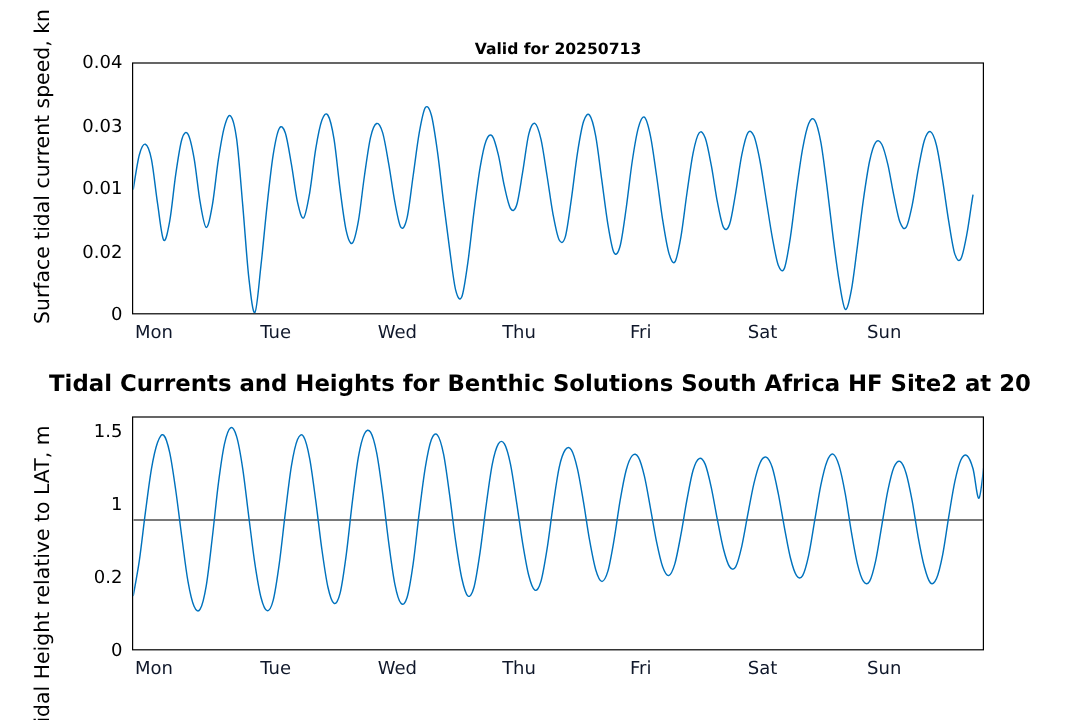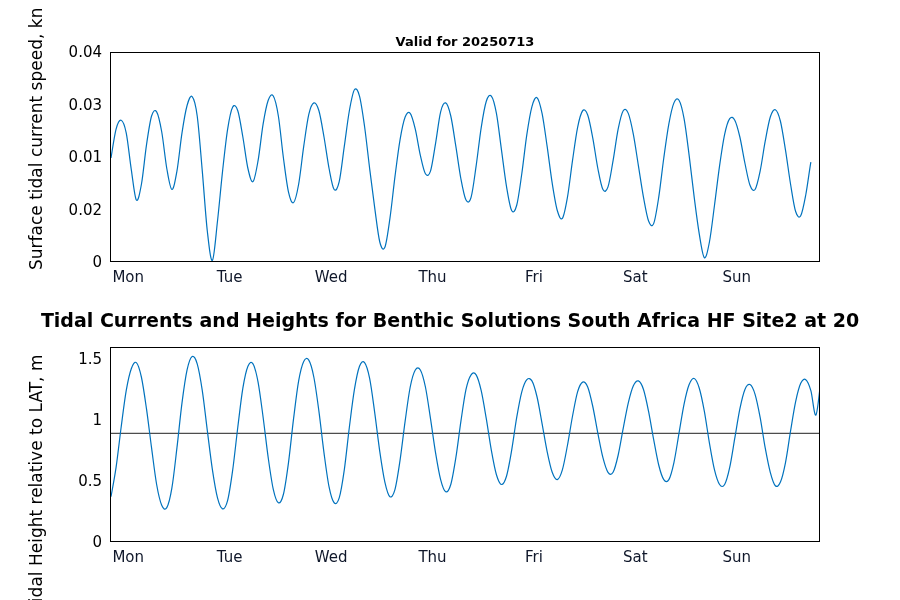--- a/index.html
+++ b/index.html
@@ -113,21 +113,21 @@
   <div class="axes" id="axes-bottom">
     <div class="plot-clip">
       <svg id="svg-bottom" width="710" height="195" viewBox="0 0 710 195" preserveAspectRatio="none">
         <path class="meanline" id="path-mean" d="M0,85.31 L710,85.31" stroke="#4d4d4d"></path>
         <path class="series" id="path-bottom" d="M0.00,148.69 C0.85,143.81 3.38,131.02 5.07,119.44 C6.76,107.86 8.45,92.02 10.14,79.22 C11.83,66.42 13.52,52.41 15.21,42.66 C16.90,32.91 18.60,25.39 20.29,20.72 C21.98,16.05 23.67,13.20 25.36,14.63 C27.05,16.05 28.74,21.53 30.43,29.25 C32.12,36.97 33.81,49.16 35.50,60.94 C37.19,72.72 38.88,87.34 40.57,99.94 C42.26,112.53 43.95,126.95 45.64,136.50 C47.33,146.05 49.02,153.36 50.71,157.22 C52.40,161.08 54.10,162.50 55.79,159.66 C57.48,156.81 59.17,150.11 60.86,140.16 C62.55,130.20 64.24,114.16 65.93,99.94 C67.62,85.72 69.31,67.84 71.00,54.84 C72.69,41.84 74.38,29.66 76.07,21.94 C77.76,14.22 79.45,9.55 81.14,8.53 C82.83,7.52 84.52,10.16 86.21,15.84 C87.90,21.53 89.60,31.48 91.29,42.66 C92.98,53.83 94.67,69.67 96.36,82.88 C98.05,96.08 99.74,110.70 101.43,121.88 C103.12,133.05 104.81,143.41 106.50,149.91 C108.19,156.41 109.88,160.47 111.57,160.88 C113.26,161.28 114.95,158.84 116.64,152.34 C118.33,145.84 120.02,134.06 121.71,121.88 C123.40,109.69 125.10,92.83 126.79,79.22 C128.48,65.61 130.17,50.38 131.86,40.22 C133.55,30.06 135.24,22.34 136.93,18.28 C138.62,14.22 140.31,13.20 142.00,15.84 C143.69,18.48 145.38,25.19 147.07,34.13 C148.76,43.06 150.45,56.88 152.14,69.47 C153.83,82.06 155.52,97.70 157.21,109.69 C158.90,121.67 160.60,133.86 162.29,141.38 C163.98,148.89 165.67,153.97 167.36,154.78 C169.05,155.59 170.74,152.95 172.43,146.25 C174.12,139.55 175.81,127.16 177.50,114.56 C179.19,101.97 180.88,84.30 182.57,70.69 C184.26,57.08 185.95,42.45 187.64,32.91 C189.33,23.36 191.02,16.86 192.71,13.41 C194.40,9.95 196.10,9.55 197.79,12.19 C199.48,14.83 201.17,20.72 202.86,29.25 C204.55,37.78 206.24,50.78 207.93,63.38 C209.62,75.97 211.31,92.22 213.00,104.81 C214.69,117.41 216.38,130.61 218.07,138.94 C219.76,147.27 221.45,152.95 223.14,154.78 C224.83,156.61 226.52,155.39 228.21,149.91 C229.90,144.42 231.60,133.66 233.29,121.88 C234.98,110.09 236.67,92.63 238.36,79.22 C240.05,65.81 241.74,51.59 243.43,41.44 C245.12,31.28 246.81,22.75 248.50,18.28 C250.19,13.81 251.88,12.59 253.57,14.63 C255.26,16.66 256.95,22.14 258.64,30.47 C260.33,38.80 262.02,52.41 263.71,64.59 C265.40,76.78 267.10,92.02 268.79,103.59 C270.48,115.17 272.17,126.55 273.86,134.06 C275.55,141.58 277.24,147.47 278.93,148.69 C280.62,149.91 282.31,147.47 284.00,141.38 C285.69,135.28 287.38,123.50 289.07,112.13 C290.76,100.75 292.45,85.31 294.14,73.13 C295.83,60.94 297.52,47.53 299.21,39.00 C300.90,30.47 302.60,24.78 304.29,21.94 C305.98,19.09 307.67,19.09 309.36,21.94 C311.05,24.78 312.74,30.88 314.43,39.00 C316.12,47.13 317.81,59.72 319.50,70.69 C321.19,81.66 322.88,94.66 324.57,104.81 C326.26,114.97 327.95,125.13 329.64,131.63 C331.33,138.13 333.02,143.00 334.71,143.81 C336.40,144.63 338.10,142.19 339.79,136.50 C341.48,130.81 343.17,120.25 344.86,109.69 C346.55,99.13 348.24,84.50 349.93,73.13 C351.62,61.75 353.31,49.16 355.00,41.44 C356.69,33.72 358.38,29.25 360.07,26.81 C361.76,24.38 363.45,24.17 365.14,26.81 C366.83,29.45 368.52,35.34 370.21,42.66 C371.90,49.97 373.60,60.73 375.29,70.69 C376.98,80.64 378.67,93.03 380.36,102.38 C382.05,111.72 383.74,121.06 385.43,126.75 C387.12,132.44 388.81,136.30 390.50,136.50 C392.19,136.70 393.88,133.66 395.57,127.97 C397.26,122.28 398.95,112.13 400.64,102.38 C402.33,92.63 404.02,79.22 405.71,69.47 C407.40,59.72 409.10,50.17 410.79,43.88 C412.48,37.58 414.17,33.52 415.86,31.69 C417.55,29.86 419.24,30.06 420.93,32.91 C422.62,35.75 424.31,41.64 426.00,48.75 C427.69,55.86 429.38,66.42 431.07,75.56 C432.76,84.70 434.45,95.47 436.14,103.59 C437.83,111.72 439.52,119.64 441.21,124.31 C442.90,128.98 444.60,132.03 446.29,131.63 C447.98,131.22 449.67,127.56 451.36,121.88 C453.05,116.19 454.74,106.44 456.43,97.50 C458.12,88.56 459.81,77.19 461.50,68.25 C463.19,59.31 464.88,49.56 466.57,43.88 C468.26,38.19 469.95,34.94 471.64,34.13 C473.33,33.31 475.02,34.94 476.71,39.00 C478.40,43.06 480.10,50.78 481.79,58.50 C483.48,66.22 485.17,76.78 486.86,85.31 C488.55,93.84 490.24,103.19 491.93,109.69 C493.62,116.19 495.31,121.88 497.00,124.31 C498.69,126.75 500.38,127.16 502.07,124.31 C503.76,121.47 505.45,114.56 507.14,107.25 C508.83,99.94 510.52,89.17 512.21,80.44 C513.90,71.70 515.60,61.95 517.29,54.84 C518.98,47.73 520.67,41.44 522.36,37.78 C524.05,34.12 525.74,32.30 527.43,32.91 C529.12,33.52 530.81,36.36 532.50,41.44 C534.19,46.52 535.88,55.05 537.57,63.38 C539.26,71.70 540.95,82.47 542.64,91.41 C544.33,100.34 546.02,110.30 547.71,117.00 C549.40,123.70 551.10,129.19 552.79,131.63 C554.48,134.06 556.17,134.47 557.86,131.63 C559.55,128.78 561.24,122.28 562.93,114.56 C564.62,106.84 566.31,95.06 568.00,85.31 C569.69,75.56 571.38,64.19 573.07,56.06 C574.76,47.94 576.45,40.83 578.14,36.56 C579.83,32.30 581.52,29.86 583.21,30.47 C584.90,31.08 586.60,34.73 588.29,40.22 C589.98,45.70 591.67,54.23 593.36,63.38 C595.05,72.52 596.74,85.31 598.43,95.06 C600.12,104.81 601.81,114.97 603.50,121.88 C605.19,128.78 606.88,134.06 608.57,136.50 C610.26,138.94 611.95,139.34 613.64,136.50 C615.33,133.66 617.02,127.16 618.71,119.44 C620.40,111.72 622.10,99.94 623.79,90.19 C625.48,80.44 627.17,69.06 628.86,60.94 C630.55,52.81 632.24,45.50 633.93,41.44 C635.62,37.38 637.31,35.75 639.00,36.56 C640.69,37.38 642.38,40.83 644.07,46.31 C645.76,51.80 647.45,60.53 649.14,69.47 C650.83,78.41 652.52,90.80 654.21,99.94 C655.90,109.08 657.60,118.02 659.29,124.31 C660.98,130.61 662.67,136.09 664.36,137.72 C666.05,139.34 667.74,137.92 669.43,134.06 C671.12,130.20 672.81,123.09 674.50,114.56 C676.19,106.03 677.88,93.03 679.57,82.88 C681.26,72.72 682.95,61.55 684.64,53.63 C686.33,45.70 688.02,39.00 689.71,35.34 C691.40,31.69 693.10,30.47 694.79,31.69 C696.48,32.91 698.17,36.77 699.86,42.66 C701.55,48.55 703.24,69.06 704.93,67.03 C706.62,65.00 709.15,36.56 710.00,30.47" stroke="#0072bd"></path>
       </svg>
     </div>
   </div>
   <div class="ytickwrap" id="yticks-bottom">
       <div class="ytick" style="top: 530px;">0</div>
-      <div class="ytick" style="top: 469.062px;">0.5</div>
+      <div class="ytick" style="top: 469.062px;">0.2</div>
       <div class="ytick" style="top: 408.125px;">1</div>
       <div class="ytick" style="top: 347.188px; text-align: center;">1.5</div>
     </div>
   <div id="xticks-bottom">
       <div class="xtick" style="left: 128.257px; top: 536px;">Mon</div>
       <div class="xtick" style="left: 229.686px; top: 536px;">Tue</div>
       <div class="xtick" style="left: 331.114px; top: 536px;">Wed</div>
       <div class="xtick" style="left: 432.543px; top: 536px;">Thu</div>
       <div class="xtick" style="left: 533.971px; top: 536px;">Fri</div>
       <div class="xtick" style="left: 635.4px; top: 536px;">Sat</div>

